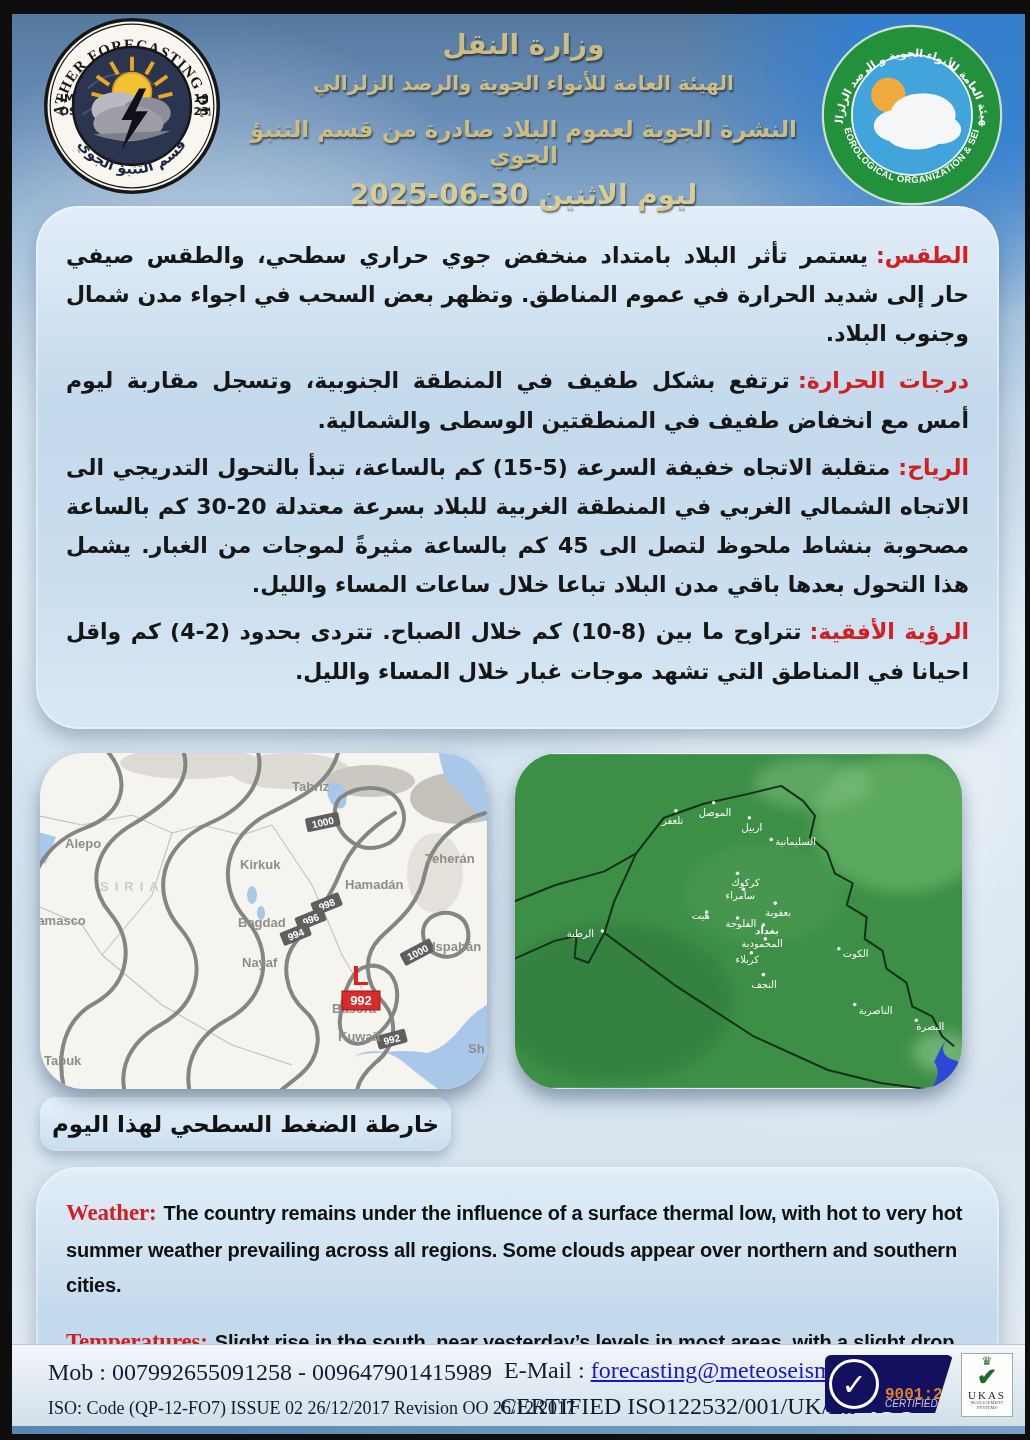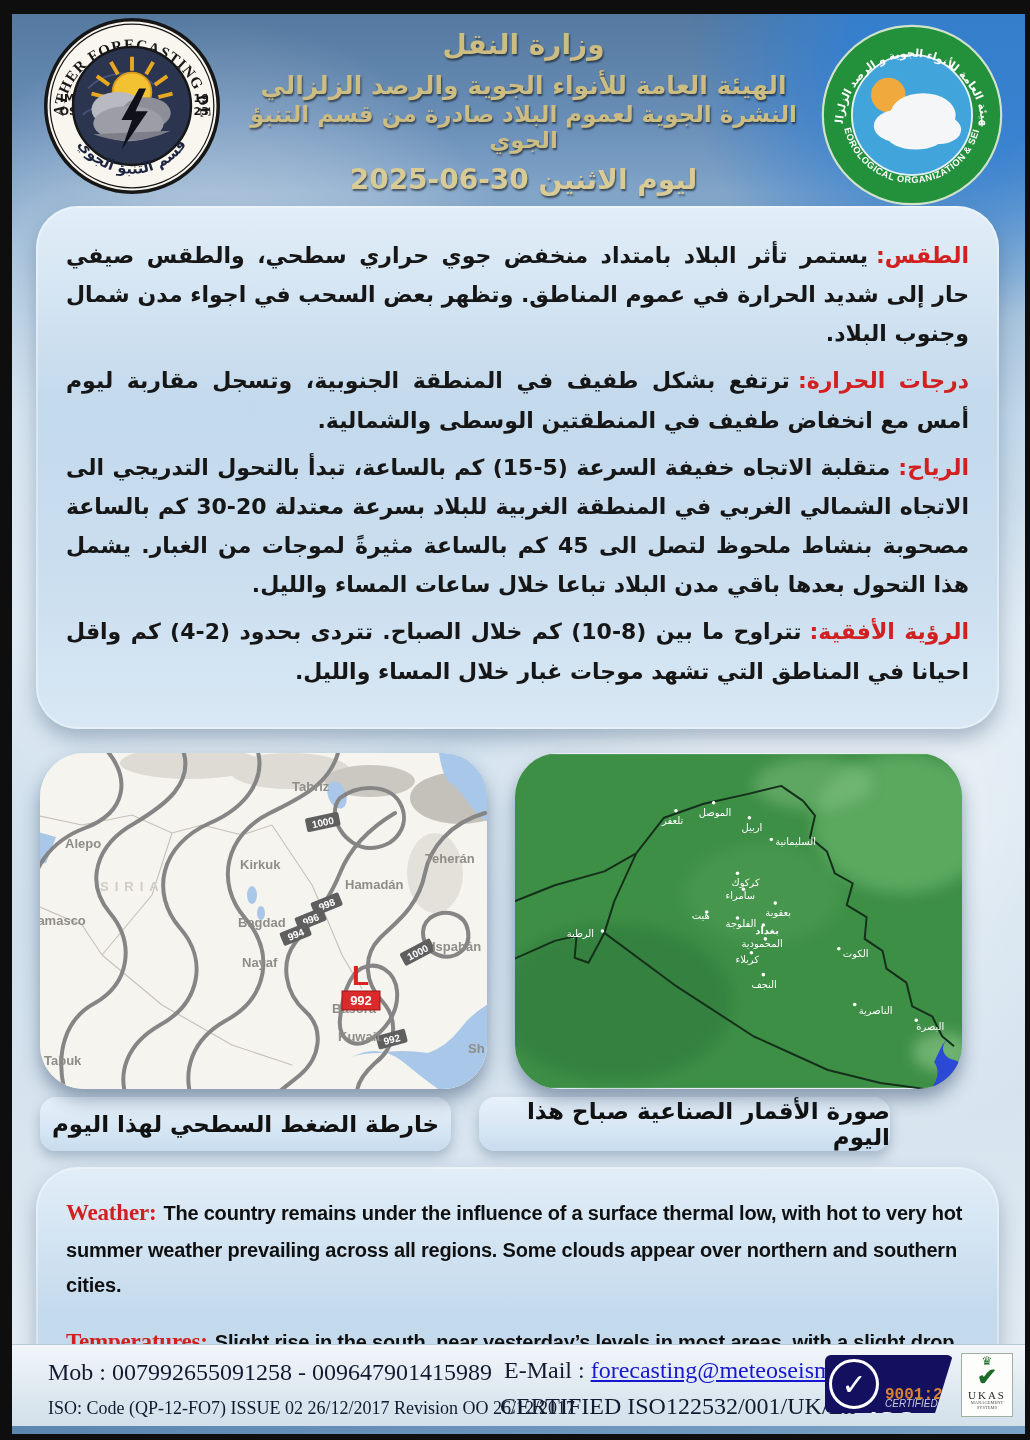--- a/index.html
+++ b/index.html
@@ -13,21 +13,21 @@
       radial-gradient(ellipse at 80% 55%, rgba(255,255,255,.5) 0 10%, rgba(255,255,255,0) 32%),
       linear-gradient(180deg,#55799f 0px,#6a8fb8 110px,#93b5d4 230px,#c2d8ea 400px,#d8e6f1 620px,#cfdfec 900px,#d9e5ef 1150px,#e2ebf2 1330px,#dfe8f0 1420px);
     overflow:hidden;
   }
   
   .header { position:relative; height:192px; }
   .logo-left { position:absolute; left:32px; top:4px; width:176px; height:176px; }
   .logo-right { position:absolute; right:22px; top:10px; width:182px; height:182px; }
   .titles { position:absolute; left:226px; right:216px; top:14px; text-align:center; color:#cdbd83; font-weight:bold; text-shadow:1px 2px 2px rgba(0,0,0,.55); }
   .titles .t1 { font-size:28px; margin-bottom:10px; }
-  .titles .t2 { font-size:25px; margin-bottom:1px; }
+  .titles .t2 { font-size:20px; margin-bottom:21px; }
   .titles .t3 { font-size:23px; margin-bottom:10px; }
   .titles .t4 { font-size:28px; color:#d8cb96; }
   .t4 .date { unicode-bidi:embed; }
   
   .panel {
     margin:0 26px 0 24px; border-radius:42px;
     background:linear-gradient(180deg,#e2eef8 0%,#c3d9ec 38%,#cadeef 70%,#d9e8f4 100%);
     box-shadow:0 10px 20px rgba(45,75,110,.35), inset 0 0 0 2px rgba(255,255,255,.35);
   }
   .panel-ar { padding:30px 30px 30px 30px; min-height:344px; direction:rtl; }
@@ -340,21 +340,20 @@
               <circle cx="404" cy="268" r="1.8"></circle>
               <text x="404" y="278">البصرة</text>
             </g>
         </g>
       </svg>
     </div>
   </div>
 
   <div class="captions-row">
     <div class="caption">خارطة الضغط السطحي لهذا اليوم</div>
-    <div class="caption">صورة الأقمار الصناعية صباح هذا اليوم</div>
   </div>
 
   <div class="panel panel-en">
     <p class="en-para"><span class="en-label">Weather:</span><span>The country remains under the influence of a surface thermal low, with hot to very hot summer weather prevailing across all regions. Some clouds appear over northern and southern cities.</span></p>
     <p class="en-para"><span class="en-label">Temperatures:</span><span>Slight rise in the south, near yesterday’s levels in most areas, with a slight drop in central and northern regions.</span></p>
     <p class="en-para"><span class="en-label">Winds:</span><span>Light and variable (5–15) km/h, gradually shifting to northwesterly in western regions by afternoon at moderate speeds (20–30) km/h, occasionally reaching 45 km/h with dust activity. This shift extends to other regions during evening and night.</span></p>
 
   </div>
 
   <div class="footer">

